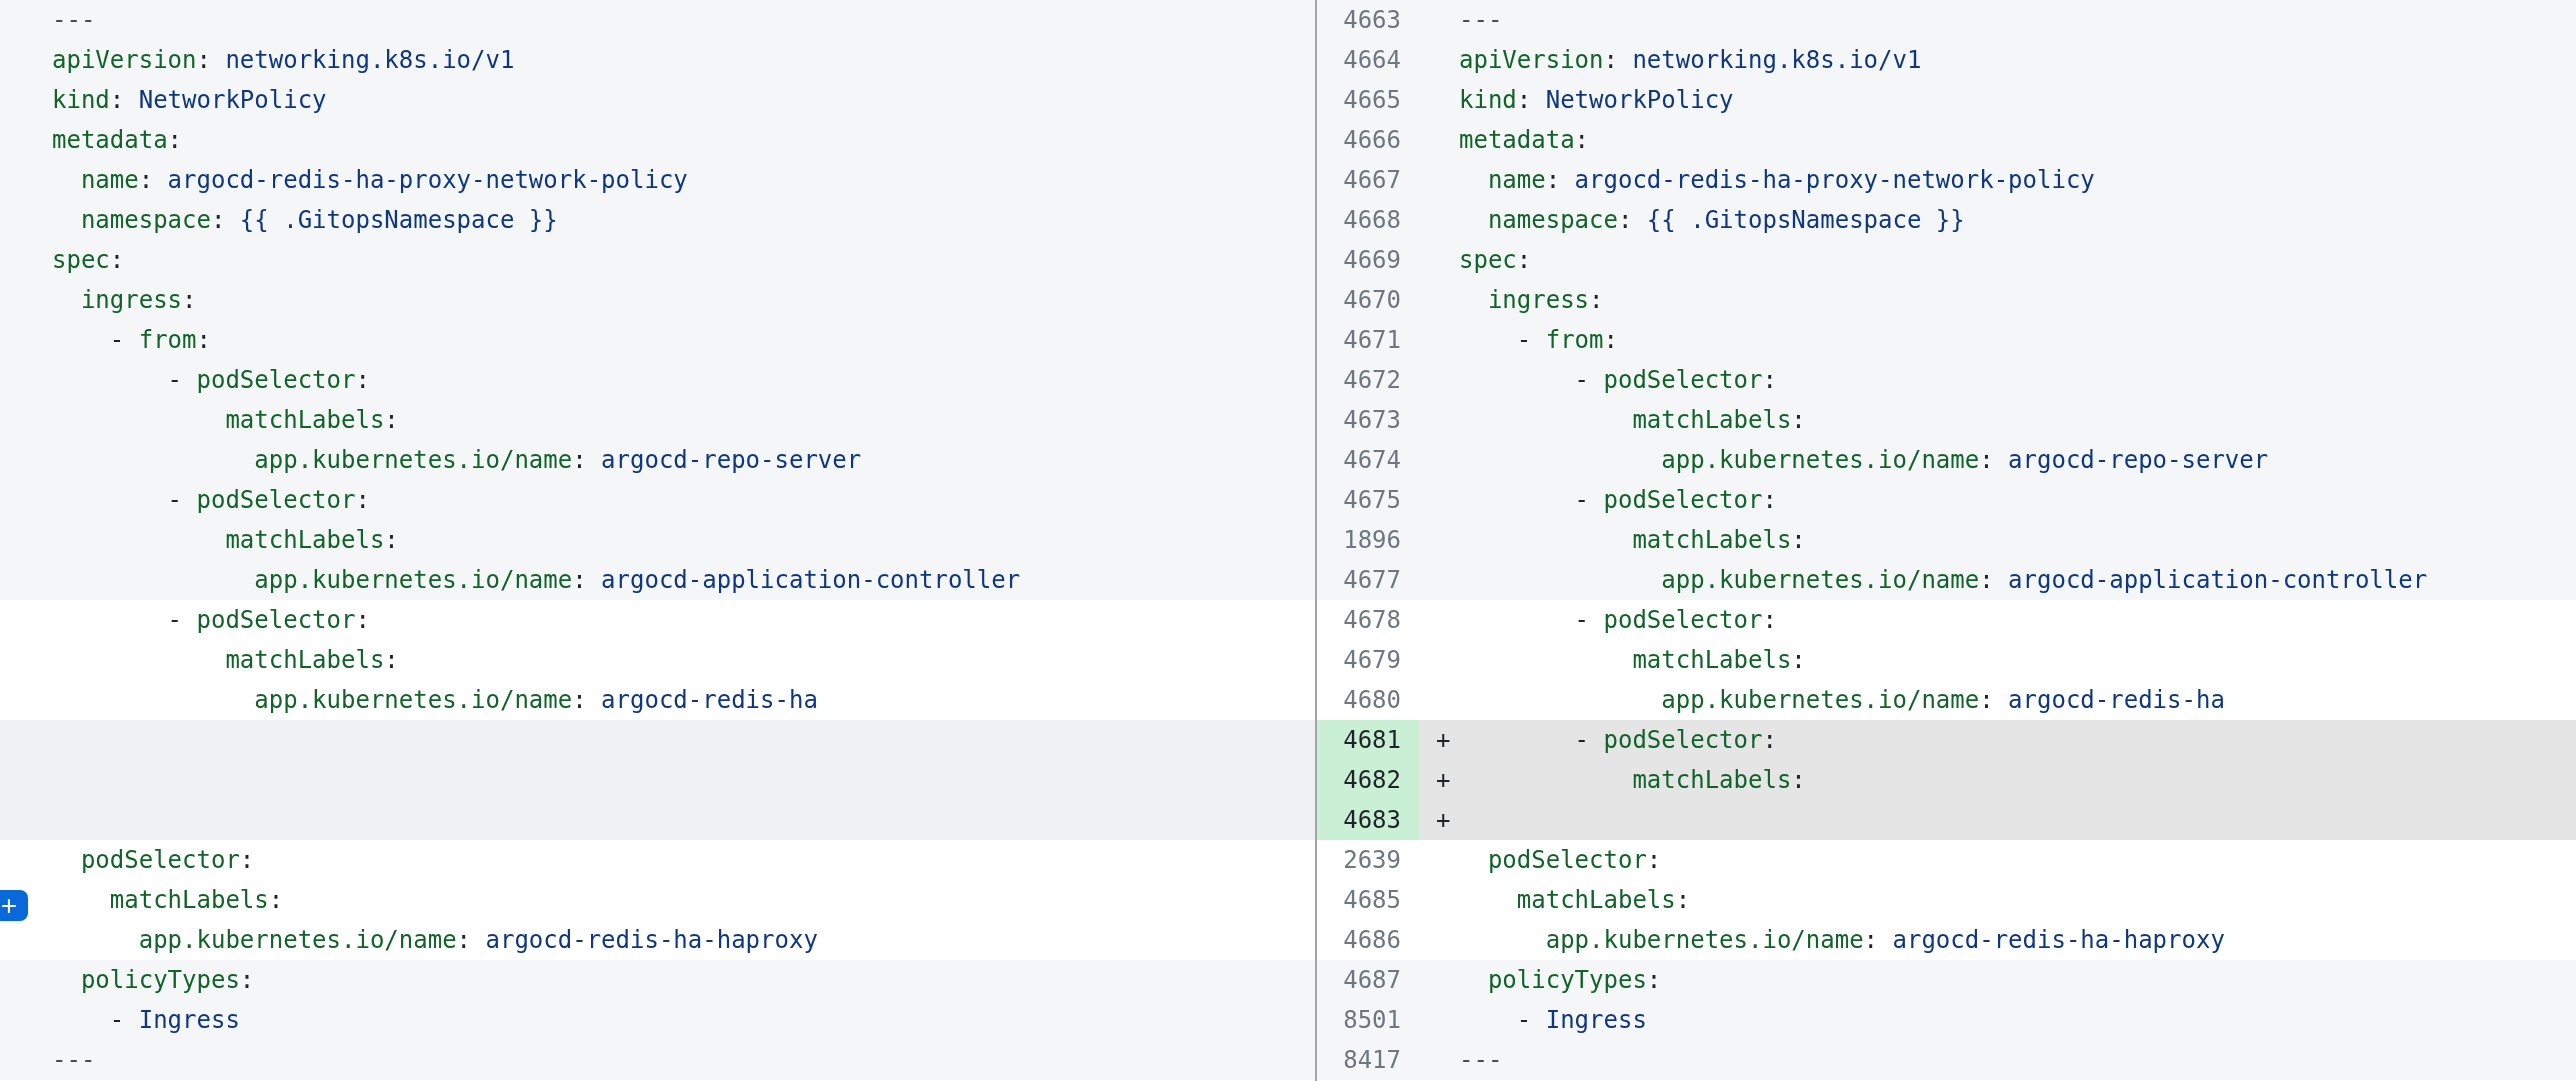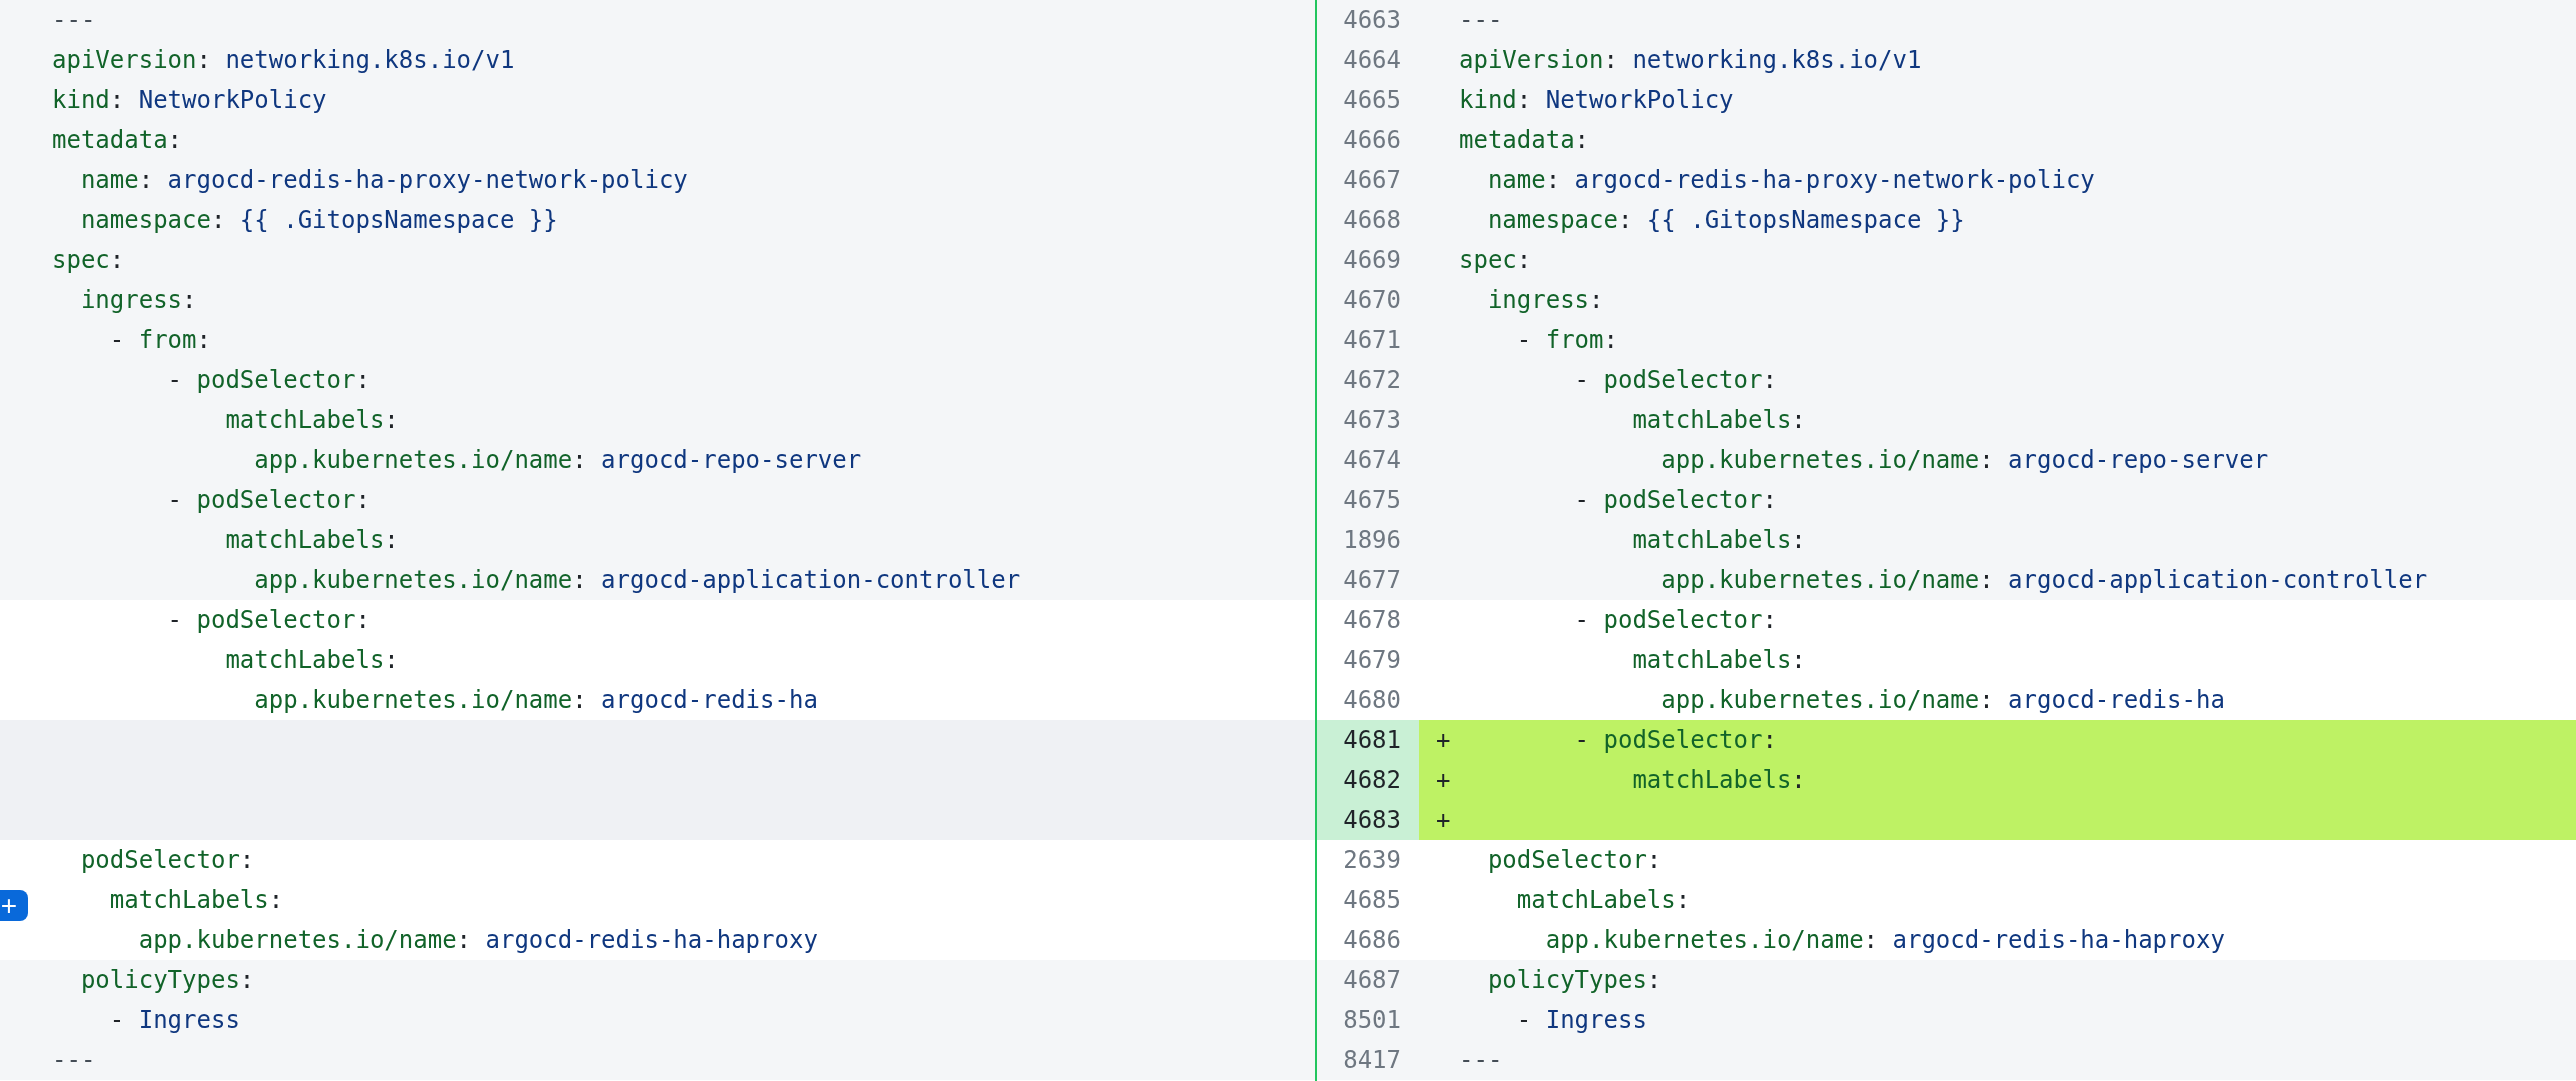--- a/index.html
+++ b/index.html
@@ -18,33 +18,33 @@
     font-family: "DejaVu Sans Mono", "Liberation Mono", monospace;
     font-size: 24px;
     color: #1f2328;
     background: #ffffff;
   }
   .pane {
     overflow: hidden;
     height: 1081px;
   }
   .pane-left  { width: 1315px; flex: 0 0 1315px; }
-  .pane-right { flex: 1 1 auto; border-left: 2px solid #22c55e; }
+  .pane-right { flex: 1 1 auto; border-left: 2px solid #a3a3a3; }
 
   .row {
     display: flex;
     height: 40px;
     line-height: 40px;
     white-space: pre;
     overflow: hidden;
   }
   
   .bg-hunk  { background: #f4f6f8; }
   .bg-ctx   { background: #ffffff; }
-  .bg-add   { background: #bef264; }
+  .bg-add   { background: #e5e5e5; }
   .bg-empty { background: #eff1f4; }
 
   
   .num {
     flex: 0 0 84px;
     padding-right: 18px;
     text-align: right;
     color: #6e7781;
     cursor: pointer;
     user-select: none;

